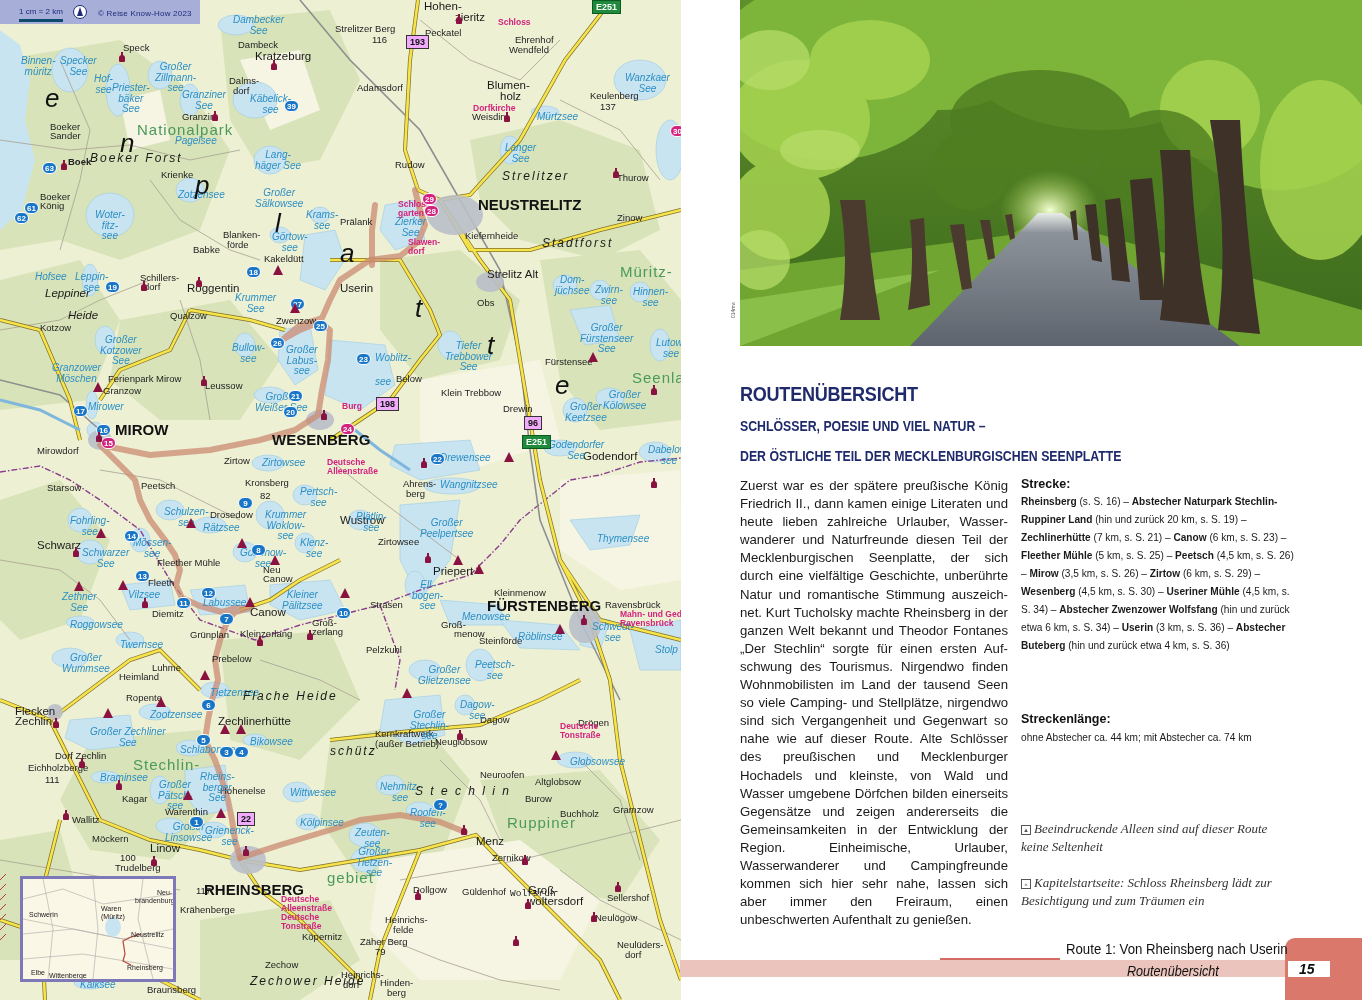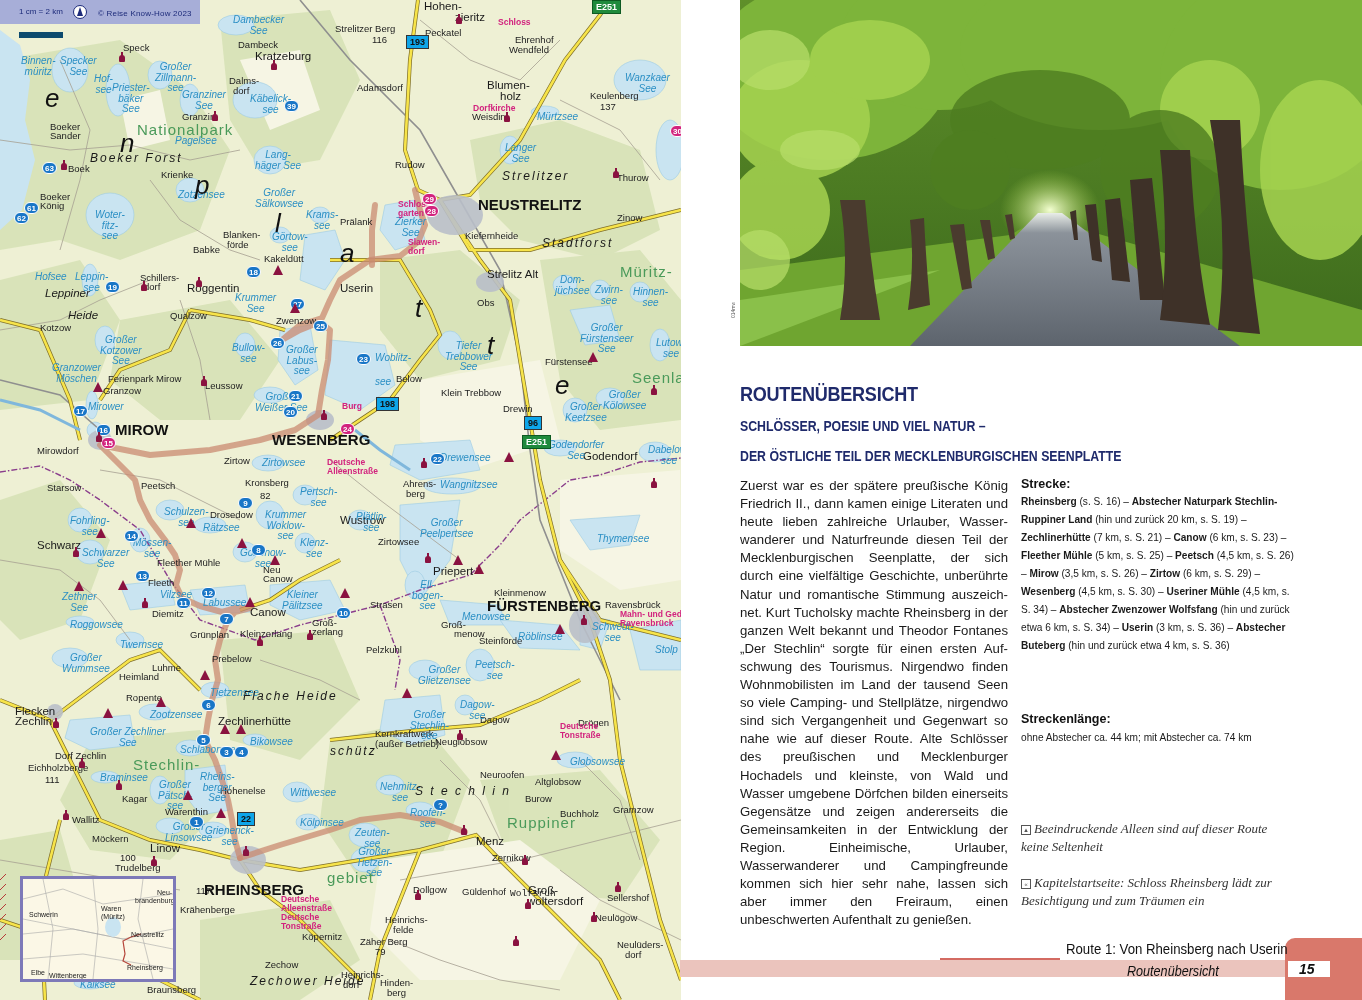--- a/index.html
+++ b/index.html
@@ -12,31 +12,31 @@
   .map-label { position: absolute; white-space: nowrap; line-height: 1; }
   .town-big { font-family: "Liberation Sans", sans-serif; font-weight: bold; font-size: 15px; color: #111; }
   .town-mid { font-family: "Liberation Sans", sans-serif; font-size: 11.5px; color: #1a1a1a; }
   .town-sm { font-family: "Liberation Sans", sans-serif; font-size: 9.5px; color: #222; }
   .lake { font-family: "Liberation Sans", sans-serif; font-style: italic; font-size: 10px; color: #2b8fc4; text-align: center; line-height: 1.05; }
   .forest { font-family: "Liberation Sans", sans-serif; font-style: italic; font-size: 12px; letter-spacing: 2px; color: #1a1a1a; }
   .park { font-family: "Liberation Sans", sans-serif; font-size: 15px; letter-spacing: 1px; color: #4a9a5a; }
   .region-letter { font-family: "Liberation Sans", sans-serif; font-style: italic; font-size: 26px; color: #111; }
   .poi-label { font-family: "Liberation Sans", sans-serif; font-weight: bold; font-size: 8.5px; color: #d2237e; line-height: 1.05; }
   .road-badge { position: absolute; font-family: "Liberation Sans", sans-serif; font-weight: bold; font-size: 9px; padding: 1px 3px; border: 1px solid #333; }
-  .rb-yellow { background: #0ea5e9; color: #111; }
+  .rb-yellow { background: #f0abfc; color: #111; }
   .rb-green { background: #1f8a3c; color: #fff; border-color: #0d5a22; }
   .stop { position: absolute; width: 15px; height: 12px; border-radius: 7px; background: #1976c7; color: #fff; font-family: "Liberation Sans", sans-serif; font-weight: bold; font-size: 8px; text-align: center; line-height: 12px; border: 1px solid #fff; }
   .stop.pink { background: #d2237e; }
   .church { position: absolute; width: 8px; height: 10px; }
   .church::before { content: ""; position: absolute; left: 1px; top: 3px; width: 6px; height: 7px; border-radius: 3px 3px 1px 1px; background: #8a1240; }
   .church::after { content: ""; position: absolute; left: 3px; top: 0; width: 2px; height: 4px; background: #8a1240; }
   .camp { position: absolute; width: 0; height: 0; border-left: 5px solid transparent; border-right: 5px solid transparent; border-bottom: 10px solid #8a1240; }
 
   #map-header { position: absolute; left: 0; top: 0; width: 200px; height: 24px; background: #a7aed8; }
-  #scale-text { position: absolute; left: 19px; top: 7px; font-size: 8px; color: #1d2b7a; border-bottom: 6px solid #0c4a6e; padding-bottom: 16px; }
+  #scale-text { position: absolute; left: 19px; top: 7px; font-size: 8px; color: #1d2b7a; border-bottom: 3px solid #0c4a6e; padding-bottom: 3px; }
   #north-icon { position: absolute; left: 73px; top: 5px; width: 14px; height: 14px; border-radius: 50%; background: #fff; border: 1px solid #1d2b7a; }
   #north-icon::after { content: ""; position: absolute; left: 3px; top: 1px; border-left: 3px solid transparent; border-right: 3px solid transparent; border-bottom: 9px solid #1d2b7a; }
   #copyright { position: absolute; left: 98px; top: 9px; font-size: 8px; color: #1d2b7a; letter-spacing: 0.2px; }
 
   #inset { position: absolute; left: 20px; top: 876px; width: 156px; height: 106px; background: #fbf7e6; border: 3px solid #7d79b8; overflow: hidden; }
   #inset .map-label { font-size: 7px; color: #222; }
 
   
   #photo { position: absolute; left: 740px; top: 0; width: 622px; height: 346px; overflow: hidden; }
   #photo-credit { position: absolute; left: 730px; top: 318px; font-size: 5px; color: #555; transform: rotate(-90deg); transform-origin: left top; }
@@ -316,21 +316,21 @@
       <div class="map-label town-sm" style="left: 238px; top: 40px;">Dambeck</div>
       <div class="map-label town-sm" style="left: 425px; top: 28px;">Peckatel</div>
       <div class="map-label town-sm" style="left: 357px; top: 83px;">Adamsdorf</div>
       <div class="map-label town-sm" style="left: 515px; top: 35px;">Ehrenhof</div>
       <div class="map-label town-sm" style="left: 509px; top: 45px;">Wendfeld</div>
       <div class="map-label town-sm" style="left: 229px; top: 76px;">Dalms-</div>
       <div class="map-label town-sm" style="left: 233px; top: 86px;">dorf</div>
       <div class="map-label town-sm" style="left: 182px; top: 112px;">Granzin</div>
       <div class="map-label town-sm" style="left: 50px; top: 122px;">Boeker</div>
       <div class="map-label town-sm" style="left: 50px; top: 131px;">Sander</div>
-      <div class="map-label town-sm" style="left: 68px; top: 164px;">Boek</div>
+      <div class="map-label town-sm" style="left: 68px; top: 157px; font-weight: bold;">Boek</div>
       <div class="map-label town-sm" style="left: 161px; top: 170px;">Krienke</div>
       <div class="map-label town-sm" style="left: 40px; top: 192px;">Boeker</div>
       <div class="map-label town-sm" style="left: 40px; top: 201px;">König</div>
       <div class="map-label town-sm" style="left: 472px; top: 112px;">Weisdin</div>
       <div class="map-label town-sm" style="left: 395px; top: 160px;">Rudow</div>
       <div class="map-label town-sm" style="left: 617px; top: 173px;">Thurow</div>
       <div class="map-label town-sm" style="left: 617px; top: 213px;">Zinow</div>
       <div class="map-label town-sm" style="left: 465px; top: 231px;">Kiefernheide</div>
       <div class="map-label town-sm" style="left: 340px; top: 217px;">Prälank</div>
       <div class="map-label town-sm" style="left: 193px; top: 245px;">Babke</div>
@@ -459,21 +459,21 @@
       <div class="map-label lake" style="left: 440px; top: 480px;">Wangnitzsee</div>
       <div class="map-label lake" style="left: 70px; top: 516px;">Fohrling-<br>see</div>
       <div class="map-label lake" style="left: 164px; top: 507px;">Schulzen-<br>see</div>
       <div class="map-label lake" style="left: 203px; top: 523px;">Rätzsee</div>
       <div class="map-label lake" style="left: 265px; top: 510px;">Krummer<br>Woklow-<br>see</div>
       <div class="map-label lake" style="left: 133px; top: 538px;">Mössen-<br>see</div>
       <div class="map-label lake" style="left: 82px; top: 548px;">Schwarzer<br>See</div>
       <div class="map-label lake" style="left: 240px; top: 548px;">Gobenow-<br>see</div>
       <div class="map-label lake" style="left: 300px; top: 538px;">Klenz-<br>see</div>
       <div class="map-label lake" style="left: 62px; top: 592px;">Zethner<br>See</div>
-      <div class="map-label lake" style="left: 128px; top: 590px; margin-left: 32px;">Vilzsee</div>
+      <div class="map-label lake" style="left: 128px; top: 590px;">Vilzsee</div>
       <div class="map-label lake" style="left: 203px; top: 598px;">Labussee</div>
       <div class="map-label lake" style="left: 282px; top: 590px;">Kleiner<br>Pälitzsee</div>
       <div class="map-label lake" style="left: 70px; top: 620px;">Roggowsee</div>
       <div class="map-label lake" style="left: 120px; top: 640px;">Twernsee</div>
       <div class="map-label lake" style="left: 62px; top: 653px;">Großer<br>Wummsee</div>
       <div class="map-label lake" style="left: 356px; top: 512px;">Plätlin-<br>see</div>
       <div class="map-label lake" style="left: 420px; top: 518px;">Großer<br>Peelpertsee</div>
       <div class="map-label lake" style="left: 412px; top: 580px;">Ell-<br>bogen-<br>see</div>
       <div class="map-label lake" style="left: 462px; top: 612px;">Menowsee</div>
       <div class="map-label lake" style="left: 597px; top: 534px;">Thymensee</div>

